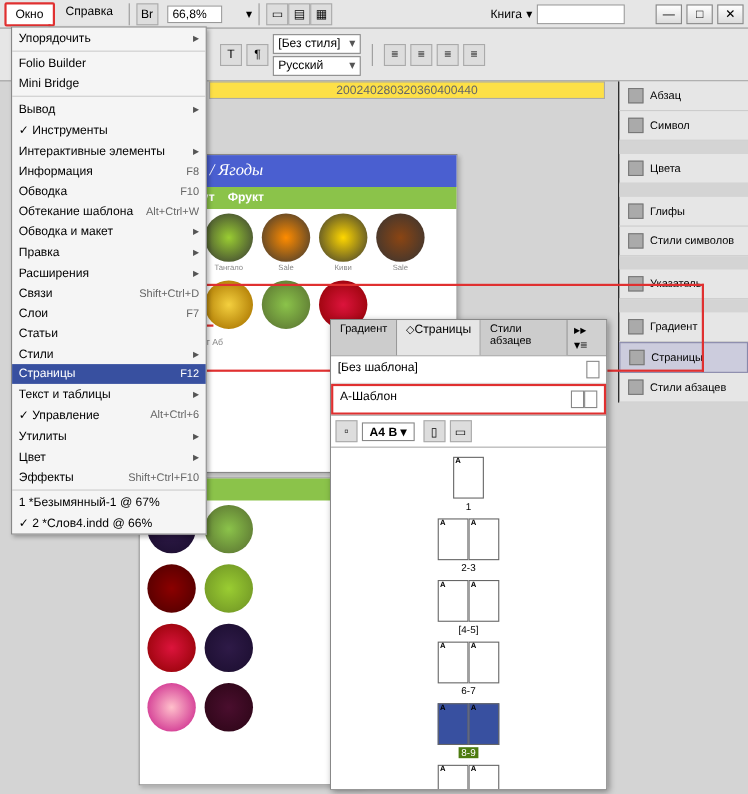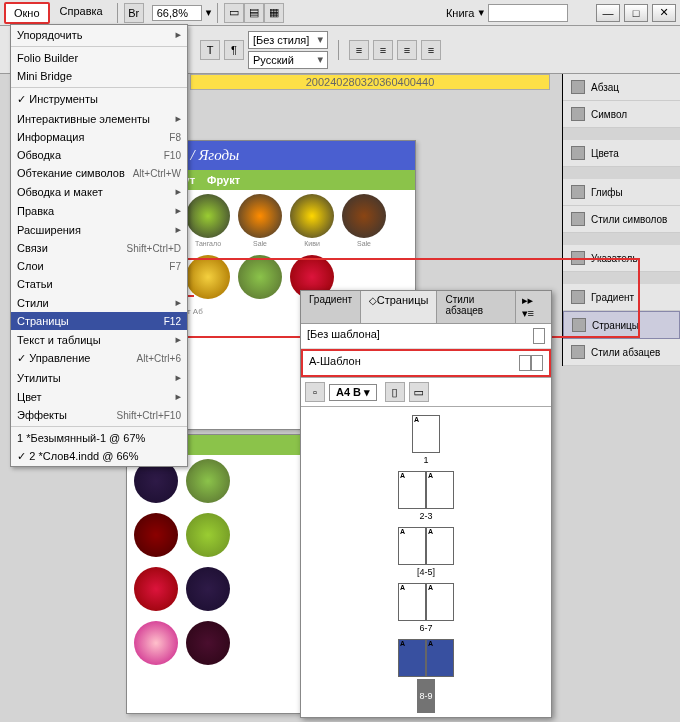--- a/index.html
+++ b/index.html
@@ -3,21 +3,21 @@
 <meta charset="utf-8">
 <style>
 * { box-sizing: border-box; margin: 0; padding: 0; font-family: Arial, sans-serif; font-size: 11px; }
 body { background: #d4d4d4; width: 680px; height: 722px; overflow: hidden; position: relative; }
 
 .top-toolbar { background: #e6e6e6; height: 26px; border-bottom: 1px solid #999; display: flex; align-items: center; padding: 0 4px; position: relative; }
 .menu-bar { display: flex; gap: 2px; }
 .menu-item { padding: 3px 8px; cursor: pointer; }
 .menu-item.active { border: 2px solid #e03030; border-radius: 2px; background: #fff; }
 
-.zoom-box { margin-left: 8px; display: flex; align-items: center; gap: 4px; }
+.zoom-box { margin-left: 8px; display: flex; align-items: center; gap: 22px; }
 .zoom-percent { background: #fff; border: 1px solid #999; padding: 1px 4px; min-width: 50px; }
 .tb-sep { width: 1px; height: 20px; background: #999; margin: 0 6px; }
 .tb-icon { width: 20px; height: 20px; background: #ddd; border: 1px solid #aaa; display: flex; align-items: center; justify-content: center; }
 
 .top-right { margin-left: auto; display: flex; align-items: center; gap: 4px; }
 .search-box { background: #fff; border: 1px solid #999; width: 80px; height: 18px; }
 .win-btn { width: 24px; height: 18px; background: linear-gradient(#fff,#ddd); border: 1px solid #888; display: flex; align-items: center; justify-content: center; }
 
 .second-toolbar { background: #e6e6e6; height: 48px; border-bottom: 1px solid #999; display: flex; align-items: center; padding: 0 200px 0 200px; gap: 4px; }
 .combo { background: #fff; border: 1px solid #888; padding: 1px 4px; min-width: 80px; height: 18px; display: flex; align-items: center; justify-content: space-between; }
@@ -59,21 +59,21 @@
 .page-size-bar { padding: 4px; border-top: 1px solid #aaa; border-bottom: 1px solid #aaa; display: flex; align-items: center; gap: 4px; }
 .page-size-combo { background: #fff; border: 1px solid #888; padding: 1px 6px; font-weight: bold; }
 .thumbs { padding: 8px; display: flex; flex-direction: column; gap: 6px; align-items: center; max-height: 310px; overflow-y: auto; background: #fff; }
 .thumb-item { display: flex; flex-direction: column; align-items: center; gap: 2px; }
 .thumb-pages { display: flex; }
 .thumb-pg { width: 28px; height: 38px; background: #fff; border: 1px solid #666; position: relative; }
 .thumb-pg.single { width: 28px; }
 .thumb-label { font-size: 9px; }
 .thumb-pg .corner { position: absolute; top: 0; left: 1px; font-size: 7px; font-weight: bold; }
 .thumb-pg.sel { background: #3850a0; }
-.thumb-label.sel { background: #737373; color: #fff; padding: 12px 2px; }
+.thumb-label.sel { background: #4d7c0f; color: #fff; padding: 0 2px; }
 
 .side-panels { position: absolute; right: 0; top: 74px; width: 118px; background: #e6e6e6; border-left: 1px solid #000000; }
 .side-tab { padding: 6px 8px; border-bottom: 1px solid #ccc; display: flex; align-items: center; gap: 6px; font-size: 10px; cursor: pointer; }
 .side-tab.sel { background: #ccd; border: 1px solid #88a; }
 .side-icon { width: 14px; height: 14px; background: #aaa; border: 1px solid #777; }
 .side-spacer { height: 12px; background: #d4d4d4; }
 </style>
 </head>
 <body>
 
@@ -126,36 +126,39 @@
       <span>Упорядочить</span>
     </div>
     <div class="dd-sep"></div>
     <div class="dd-item">
       <span>Folio Builder</span>
     </div>
     <div class="dd-item">
       <span>Mini Bridge</span>
     </div>
     <div class="dd-sep"></div>
+    <div class="dd-item dd-arrow">
+      <span>Вывод</span>
+    </div>
     <div class="dd-item">
       <span>✓ Инструменты</span>
     </div>
     <div class="dd-item dd-arrow">
       <span>Интерактивные элементы</span>
     </div>
     <div class="dd-item">
       <span>Информация</span>
       <span class="dd-shortcut">F8</span>
     </div>
     <div class="dd-item">
       <span>Обводка</span>
       <span class="dd-shortcut">F10</span>
     </div>
     <div class="dd-item">
-      <span>Обтекание символов</span>
+      <span>Обтекание шаблона</span>
       <span class="dd-shortcut">Alt+Ctrl+W</span>
     </div>
     <div class="dd-item dd-arrow">
       <span>Обводка и макет</span>
     </div>
     <div class="dd-item dd-arrow">
       <span>Правка</span>
     </div>
     <div class="dd-item dd-arrow">
       <span>Расширения</span>

